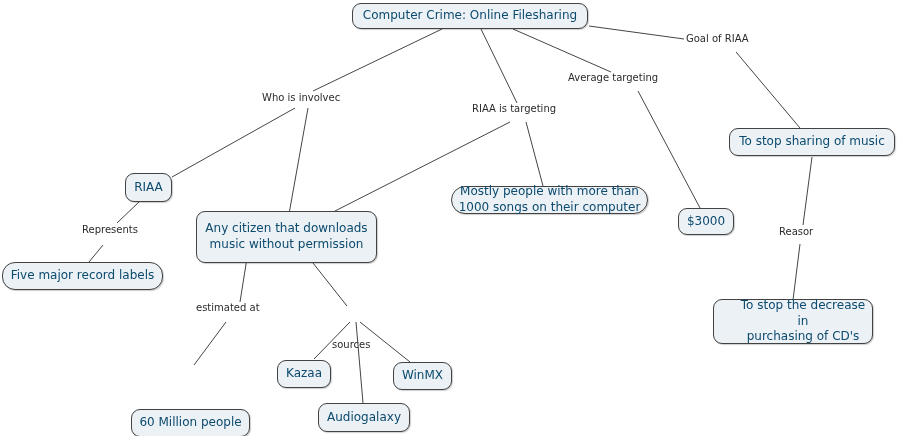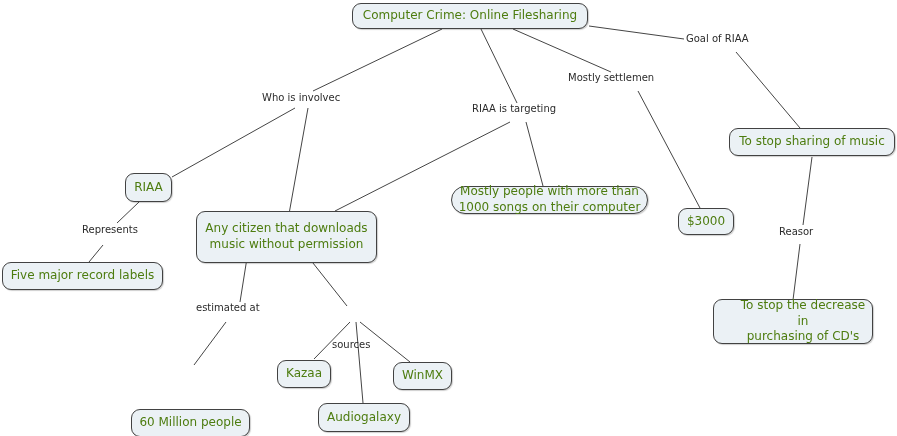--- a/index.html
+++ b/index.html
@@ -29,21 +29,21 @@
     background: #ebf1f5;
     border: 1px solid #424242;
     border-radius: 9px;
     box-shadow: 1px 1px 1px rgba(60,60,60,0.25);
     display: flex;
     align-items: center;
     justify-content: center;
     text-align: center;
     font-size: 12px;
     line-height: 1.3;
-    color: #4d7c0f;
+    color: #0c4a6e;
     white-space: pre-line;
     cursor: default;
   }
   .link-label {
     position: absolute;
     font-size: 10px;
     line-height: 1.2;
     color: #2b2b2b;
     white-space: nowrap;
     cursor: default;
@@ -76,28 +76,28 @@
       <line x1="360" y1="322" x2="410" y2="362" stroke="#454545" stroke-width="1"></line>
     </svg>
 <div class="node" style="left: 352px; top: 3px; width: 236px; height: 26px;">Computer Crime: Online Filesharing</div>
     <div class="node" style="left: 125px; top: 173px; width: 47px; height: 29px;">RIAA</div>
     <div class="node" style="left: 196px; top: 211px; width: 181px; height: 52px;">Any citizen that downloads
 music without permission</div>
     <div class="node" style="left: 451px; top: 186px; width: 197px; height: 28px; border-radius: 22px;">Mostly people with more than
 1000 songs on their computer</div>
     <div class="node" style="left: 678px; top: 208px; width: 56px; height: 27px;">$3000</div>
     <div class="node" style="left: 729px; top: 128px; width: 166px; height: 28px;">To stop sharing of music</div>
-    <div class="node" style="left: 2px; top: 262px; width: 161px; height: 28px;">Five major record labels</div>
+    <div class="node" style="left: 2px; top: 262px; width: 161px; height: 28px; border-radius: 13px;">Five major record labels</div>
     <div class="node" style="left: 131px; top: 365px; width: 119px; height: 28px; margin-top: 44px;">60 Million people</div>
     <div class="node" style="left: 277px; top: 360px; width: 54px; height: 28px;">Kazaa</div>
     <div class="node" style="left: 393px; top: 362px; width: 59px; height: 28px;">WinMX</div>
     <div class="node" style="left: 318px; top: 403px; width: 92px; height: 29px;">Audiogalaxy</div>
     <div class="node" style="left: 713px; top: 299px; width: 160px; height: 45px; padding-left: 20px;">To stop the decrease in
 purchasing of CD's</div>
     <div class="link-label" style="left: 262px; top: 92px;">Who is involvec</div>
     <div class="link-label" style="left: 472px; top: 103px;">RIAA is targeting</div>
-    <div class="link-label" style="left: 568px; top: 72px;">Mostly settlemen</div>
+    <div class="link-label" style="left: 568px; top: 72px;">Average targeting</div>
     <div class="link-label" style="left: 686px; top: 33px;">Goal of RIAA</div>
     <div class="link-label" style="left: 82px; top: 224px;">Represents</div>
     <div class="link-label" style="left: 196px; top: 302px;">estimated at</div>
     <div class="link-label" style="left: 332px; top: 307px; margin-top: 32px;">sources</div>
     <div class="link-label" style="left: 779px; top: 226px;">Reasor</div>
   </div>
 
 </body></html>

